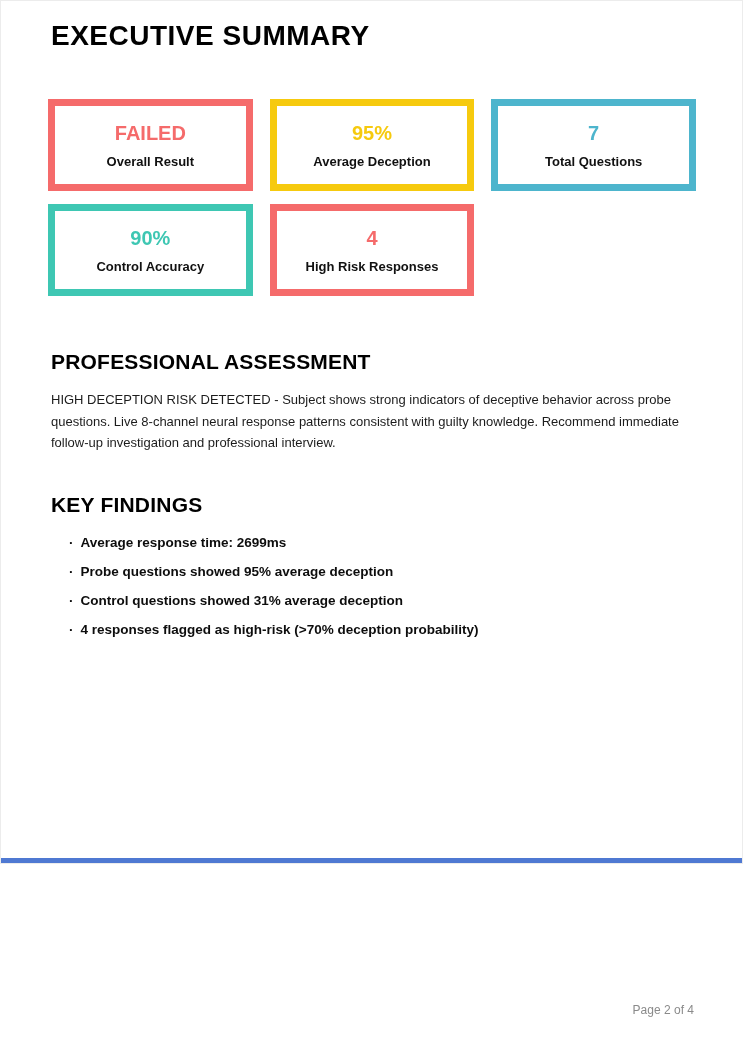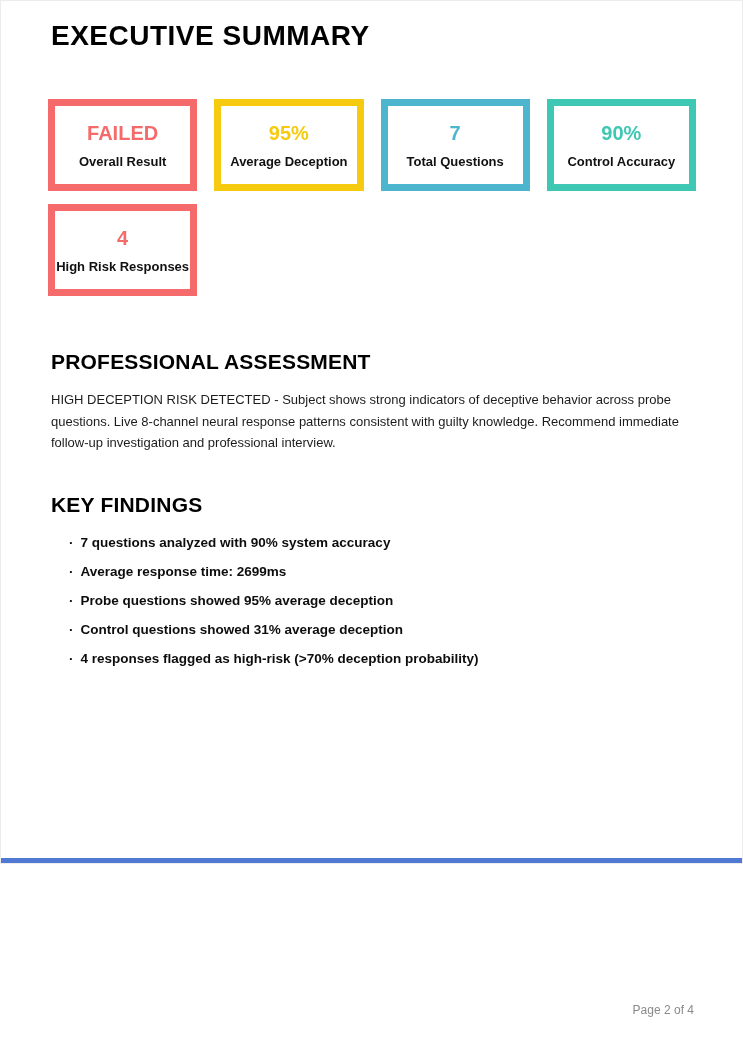--- a/index.html
+++ b/index.html
@@ -19,21 +19,21 @@
     padding: 19px 0 0 50px;
     font-size: 28px;
     font-weight: bold;
     letter-spacing: 0.5px;
     color: #000000;
   }
 
   .cards {
     margin: 47px 46px 12px 47px;
     display: grid;
-    grid-template-columns: repeat(4, 1fr);
+    grid-template-columns: repeat(3, 1fr);
     column-gap: 17px;
     row-gap: 13px;
   }
   .stat-card {
     height: 92px;
     border: 7px solid #cccccc;
     background: #ffffff;
     display: flex;
     flex-direction: column;
     align-items: center;
@@ -131,21 +131,20 @@
   </div>
 
   <div class="section assessment-section">
     <h2 class="section-heading">PROFESSIONAL ASSESSMENT</h2>
     <p class="assessment-body">HIGH DECEPTION RISK DETECTED - Subject shows strong indicators of deceptive behavior across probe questions. Live 8-channel neural response patterns consistent with guilty knowledge. Recommend immediate follow-up investigation and professional interview.</p>
   </div>
 
   <div class="section findings-section">
     <h2 class="section-heading">KEY FINDINGS</h2>
     <ul class="findings-list">
-      <li><span class="bullet-glyph">·</span><span>7 questions analyzed with 90% system accuracy</span></li>
       <li><span class="bullet-glyph">·</span><span>Average response time: 2699ms</span></li>
       <li><span class="bullet-glyph">·</span><span>Probe questions showed 95% average deception</span></li>
       <li><span class="bullet-glyph">·</span><span>Control questions showed 31% average deception</span></li>
       <li><span class="bullet-glyph">·</span><span>4 responses flagged as high-risk (&gt;70% deception probability)</span></li>
     </ul>
   </div>
 
   <div class="page-footer" style="color: rgb(138, 138, 138);">Page 2 of 4</div>
 
   <div class="bottom-accent-bar" style="background: rgb(79, 121, 210);"></div>

